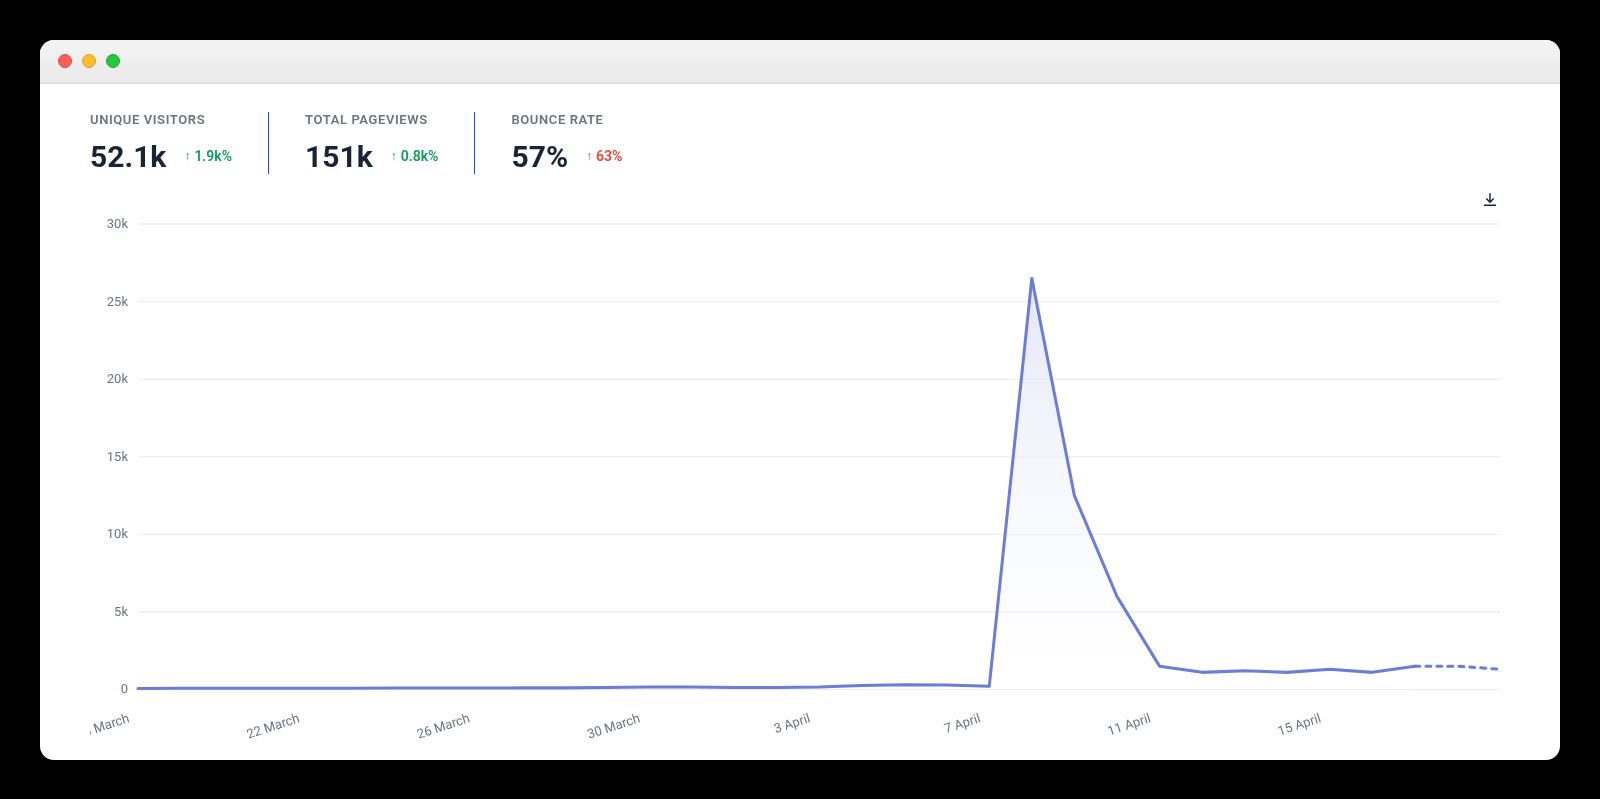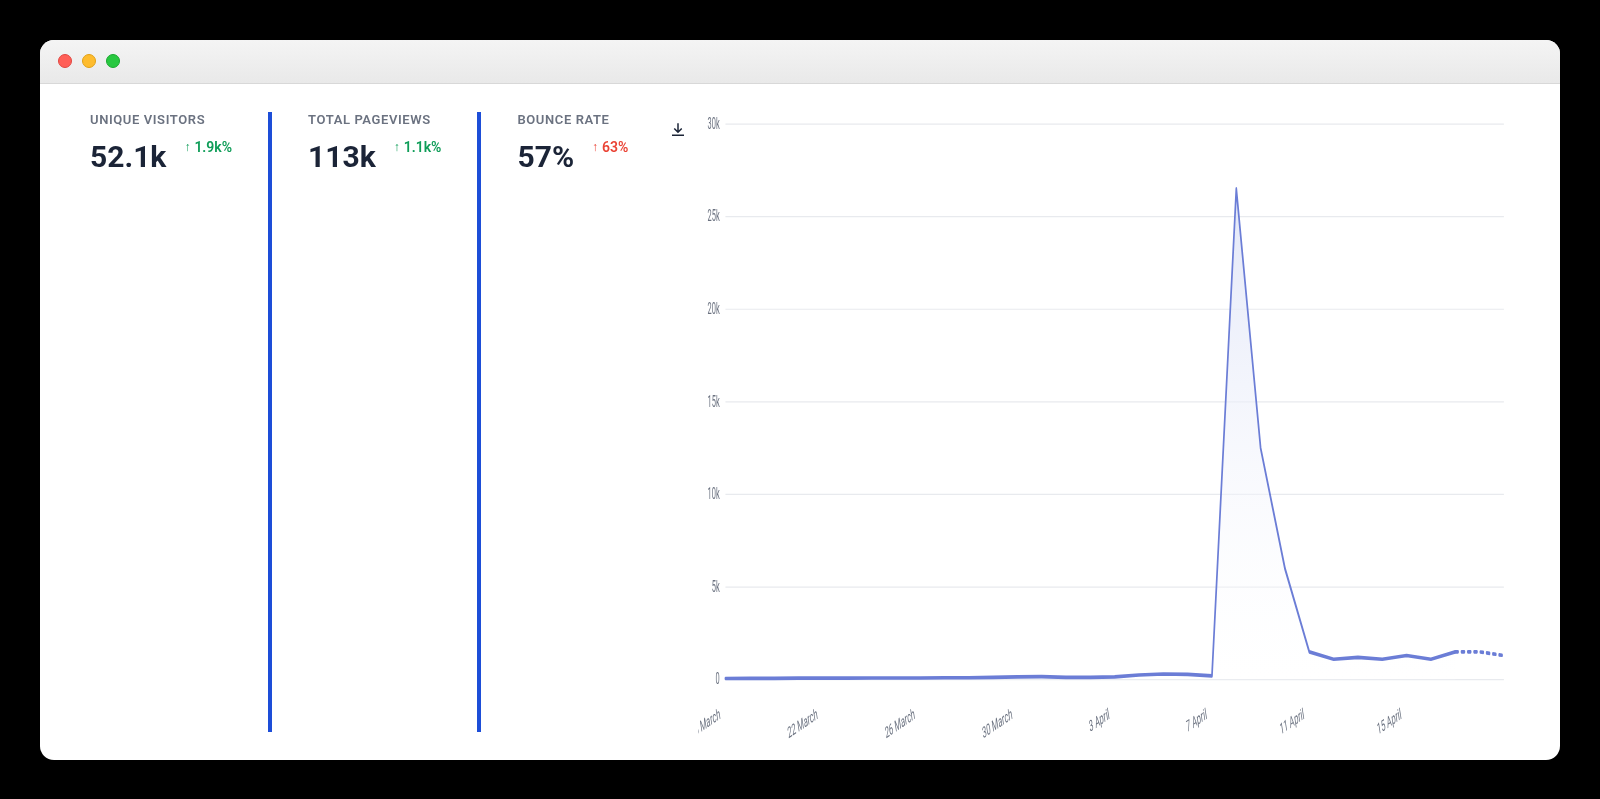--- a/index.html
+++ b/index.html
@@ -30,35 +30,35 @@
     align-items: center;
     padding: 0 18px;
     gap: 10px;
     flex-shrink: 0;
   }
   .traffic-dot { width: 14px; height: 14px; border-radius: 50%; }
   .dot-red { background:#ff5f57; border:1px solid #e14640; }
   .dot-yellow { background:#febc2e; border:1px solid #e1a116; }
   .dot-green { background:#28c840; border:1px solid #1aa82e; }
 
-  .content { flex:1; padding: 28px 50px 20px 50px; display:flex; flex-direction:row; }
+  .content { flex:1; padding: 28px 50px 20px 50px; display:flex; flex-direction:column; }
 
   .metrics { display:flex; gap:0; margin-bottom: 8px; }
   .metric { padding: 0 36px; }
   .metric:first-child { padding-left:0; }
-  .metric + .metric { border-left: 4px solid #1d4ed8; }
+  .metric + .metric { border-left: 1px solid #1d4ed8; }
   .metric-label {
     font-size: 13px;
     font-weight: 600;
     letter-spacing: 0.6px;
     color: #6b7280;
     text-transform: uppercase;
     margin-bottom: 12px;
   }
-  .metric-row { display:flex; align-items:flex-start; gap:18px; }
+  .metric-row { display:flex; align-items:center; gap:18px; }
   .metric-value { font-size: 30px; font-weight: 700; color:#1b2437; }
   .metric-change { font-size:14px; font-weight:600; display:inline-flex; align-items:center; gap:4px; }
   .change-up { color:#0f9d58; }
   .change-down { color:#ea4335; }
   .arrow { font-size:12px; line-height:1; }
 
   .chart-toolbar { display:flex; justify-content:flex-end; padding-right:6px; margin-top:4px; }
   .dl-btn { width:28px; height:28px; display:flex; align-items:center; justify-content:center; color:#1b2437; cursor:pointer; }
   .dl-btn svg { width:18px; height:18px; stroke:#1b2437; stroke-width:2; fill:none; }
 
@@ -90,24 +90,24 @@
           <div class="metric-value">52.1k</div>
           <div class="metric-change change-up">
             <span class="arrow">↑</span>
             <span>1.9k%</span>
           </div>
         </div>
       </div>
       <div class="metric">
         <div class="metric-label">TOTAL PAGEVIEWS</div>
         <div class="metric-row">
-          <div class="metric-value">113k</div>
+          <div class="metric-value">151k</div>
           <div class="metric-change change-up">
             <span class="arrow">↑</span>
-            <span>1.1k%</span>
+            <span>0.8k%</span>
           </div>
         </div>
       </div>
       <div class="metric">
         <div class="metric-label">BOUNCE RATE</div>
         <div class="metric-row">
           <div class="metric-value">57%</div>
           <div class="metric-change change-down">
             <span class="arrow">↑</span>
             <span>63%</span>

